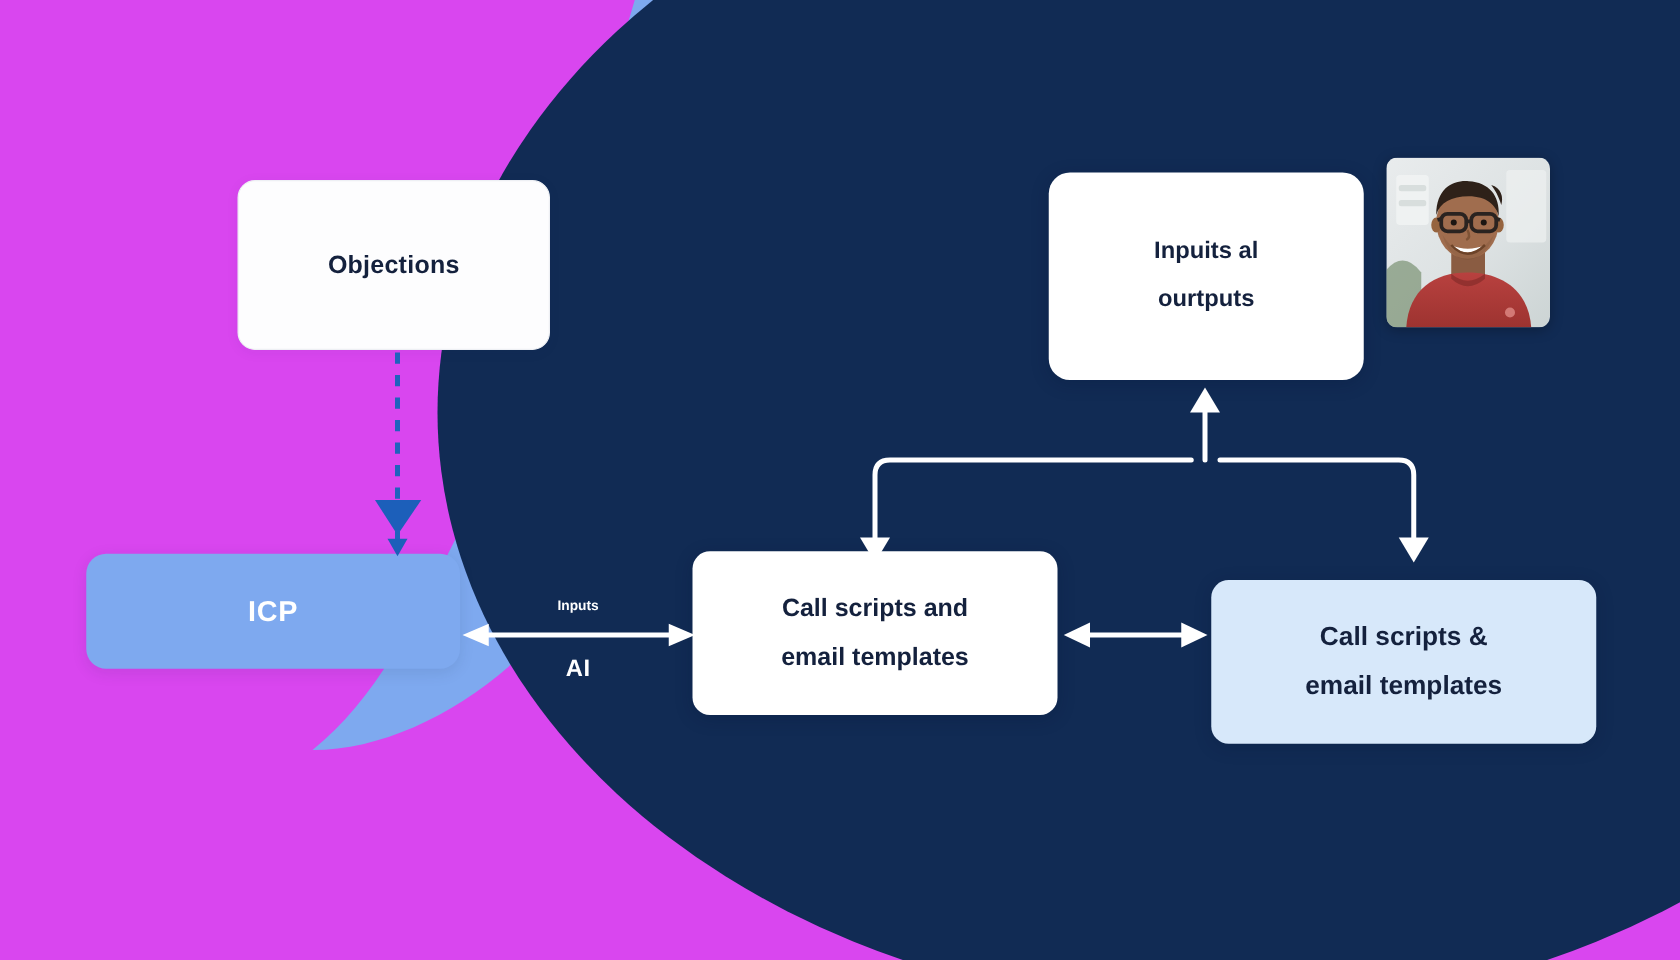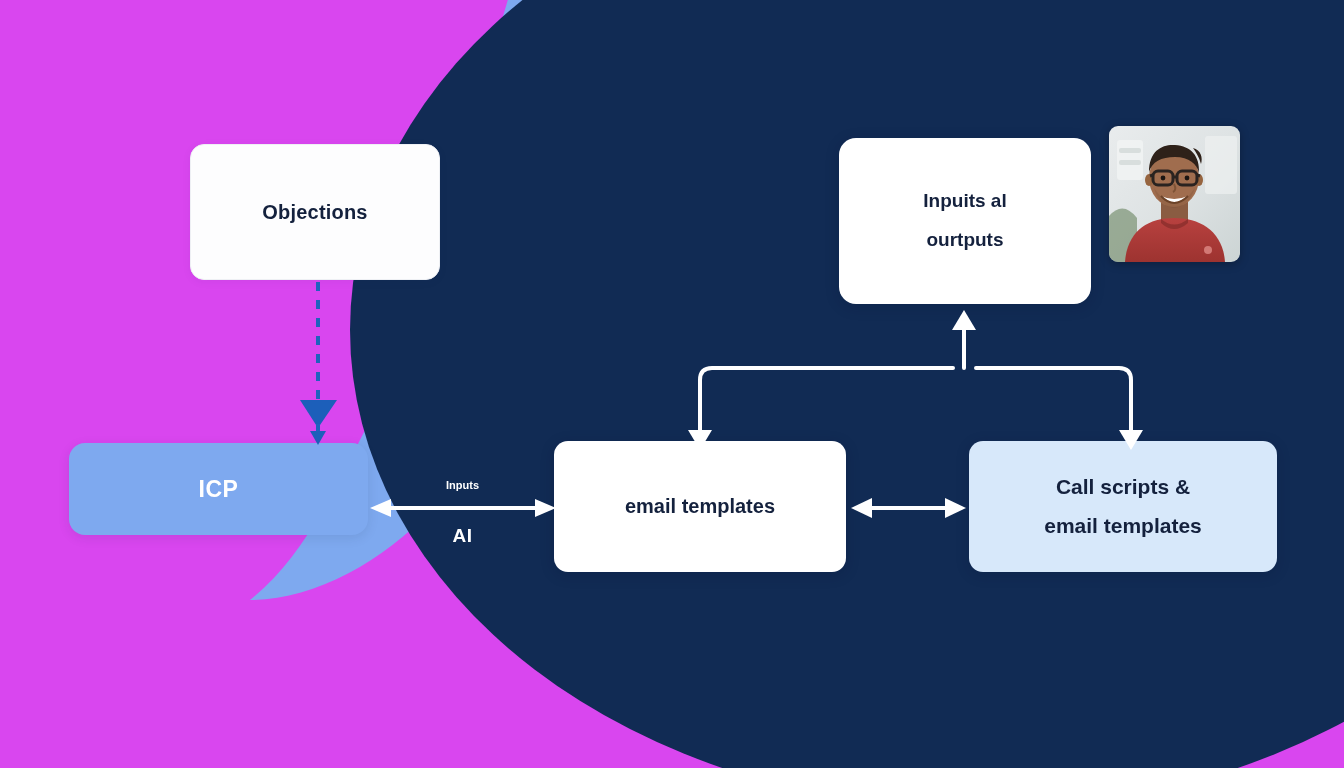--- a/index.html
+++ b/index.html
@@ -111,21 +111,21 @@
   }
   .node-call-scripts-center .node-line {
     color: #14213d;
     font-size: 20px;
     font-weight: 600;
   }
   .node-call-scripts-center .node-line + .node-line { margin-top: 11px; }
 
   .node-call-scripts-right {
     left: 969px;
-    top: 441px;
+    top: 464px;
     width: 308px;
     height: 131px;
     background: #d7e8fa;
     border-radius: 14px;
     box-shadow: 0 3px 14px rgba(4, 20, 50, 0.20);
   }
   .node-call-scripts-right .node-line {
     color: #14213d;
     font-size: 21px;
     font-weight: 700;
@@ -194,20 +194,21 @@
   <div class="node node-icp">
     <span class="node-line">ICP</span>
   </div>
 
   <div class="node node-inputs-outputs">
     <span class="node-line">Inpuits al</span>
     <span class="node-line">ourtputs</span>
   </div>
 
   <div class="node node-call-scripts-center">
+    <span class="node-line">Call scripts and</span>
     <span class="node-line">email templates</span>
   </div>
 
   <div class="node node-call-scripts-right">
     <span class="node-line">Call scripts &amp;</span>
     <span class="node-line">email templates</span>
   </div>
 
   <svg id="connectors-svg" viewBox="0 0 1344 768" preserveAspectRatio="none">
 

